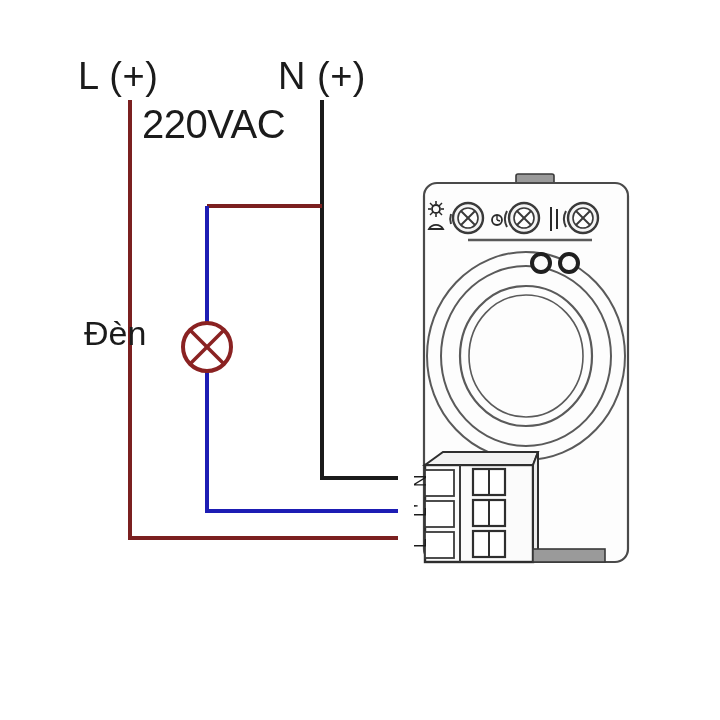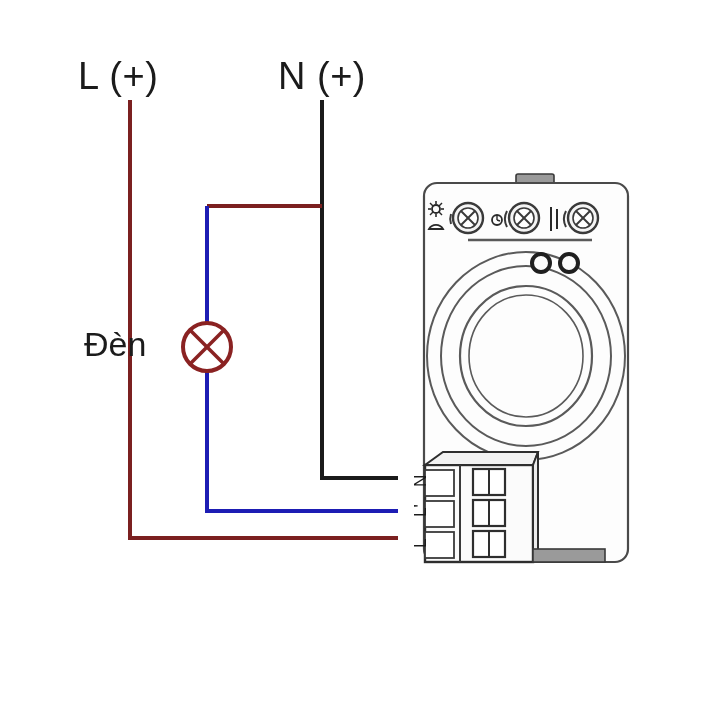--- a/index.html
+++ b/index.html
@@ -22,21 +22,21 @@
     position: absolute;
     color: #1b1b1b;
     font-family: "Liberation Sans", sans-serif;
     white-space: nowrap;
     line-height: 1;
     user-select: none;
   }
   #lbl-l    { left: 78px;  top: 57px;  font-size: 38px; letter-spacing: 0.5px; }
   #lbl-n    { left: 278px; top: 57px;  font-size: 38px; letter-spacing: 0.5px; }
   #lbl-volt { left: 142px; top: 104px; font-size: 40px; letter-spacing: -0.5px; }
-  #lbl-lamp { left: 84px;  top: 327px; font-size: 34px; }
+  #lbl-lamp { left: 84px;  top: 316px; font-size: 34px; }
 
   .term-lbl {
     position: absolute;
     color: #1b1b1b;
     font-size: 17px;
     font-family: "Liberation Sans", sans-serif;
     transform: rotate(-90deg);
     transform-origin: left top;
     line-height: 1;
     user-select: none;
@@ -181,20 +181,21 @@
       </g>
 
       <rect x="533" y="549" width="72" height="13" fill="#9a9a9a" stroke="#3a3a3a" stroke-width="1.6"></rect>
     </g>
   </svg>
 
   <div class="lbl" id="lbl-l">L (+)</div>
 
   <div class="lbl" id="lbl-n">N (+)</div>
 
+  <div class="lbl" id="lbl-volt">220VAC</div>
 
   <div class="lbl" id="lbl-lamp">Đèn</div>
 
   <div class="term-lbl" id="term-lbl-0">N</div>
 
   <div class="term-lbl" id="term-lbl-1">L'</div>
 
   <div class="term-lbl" id="term-lbl-2">L</div>
 
 </div>

